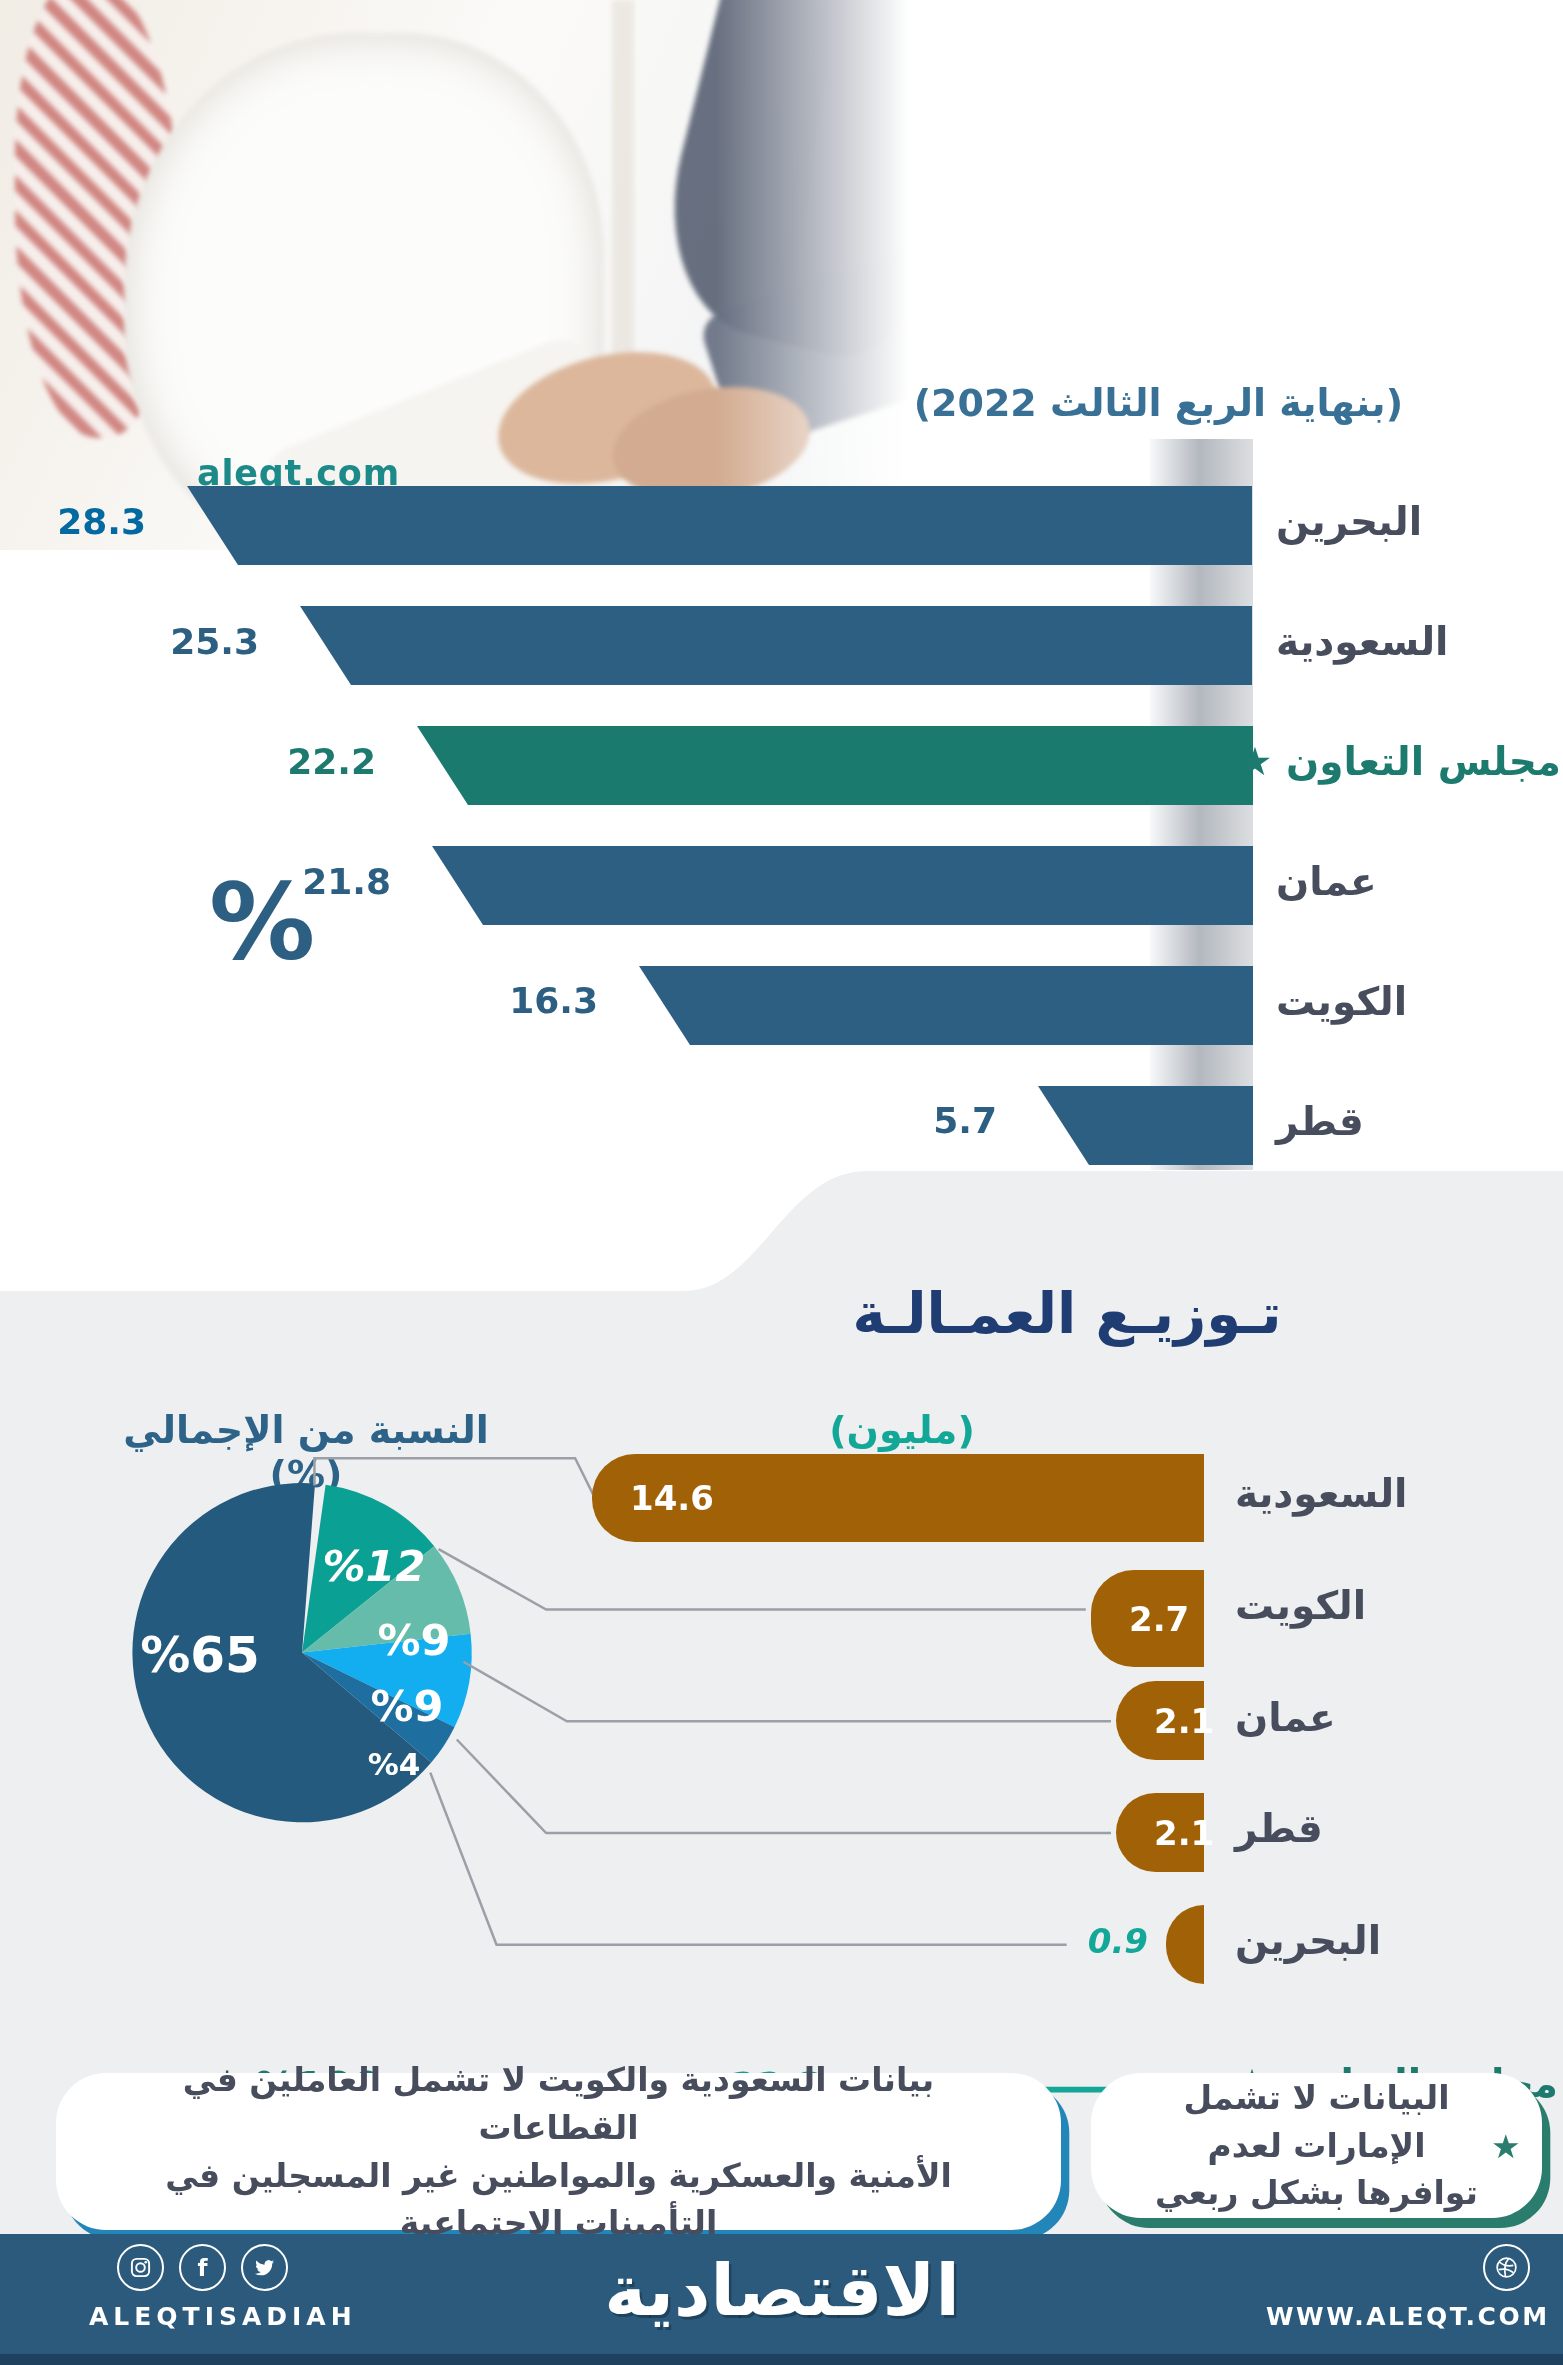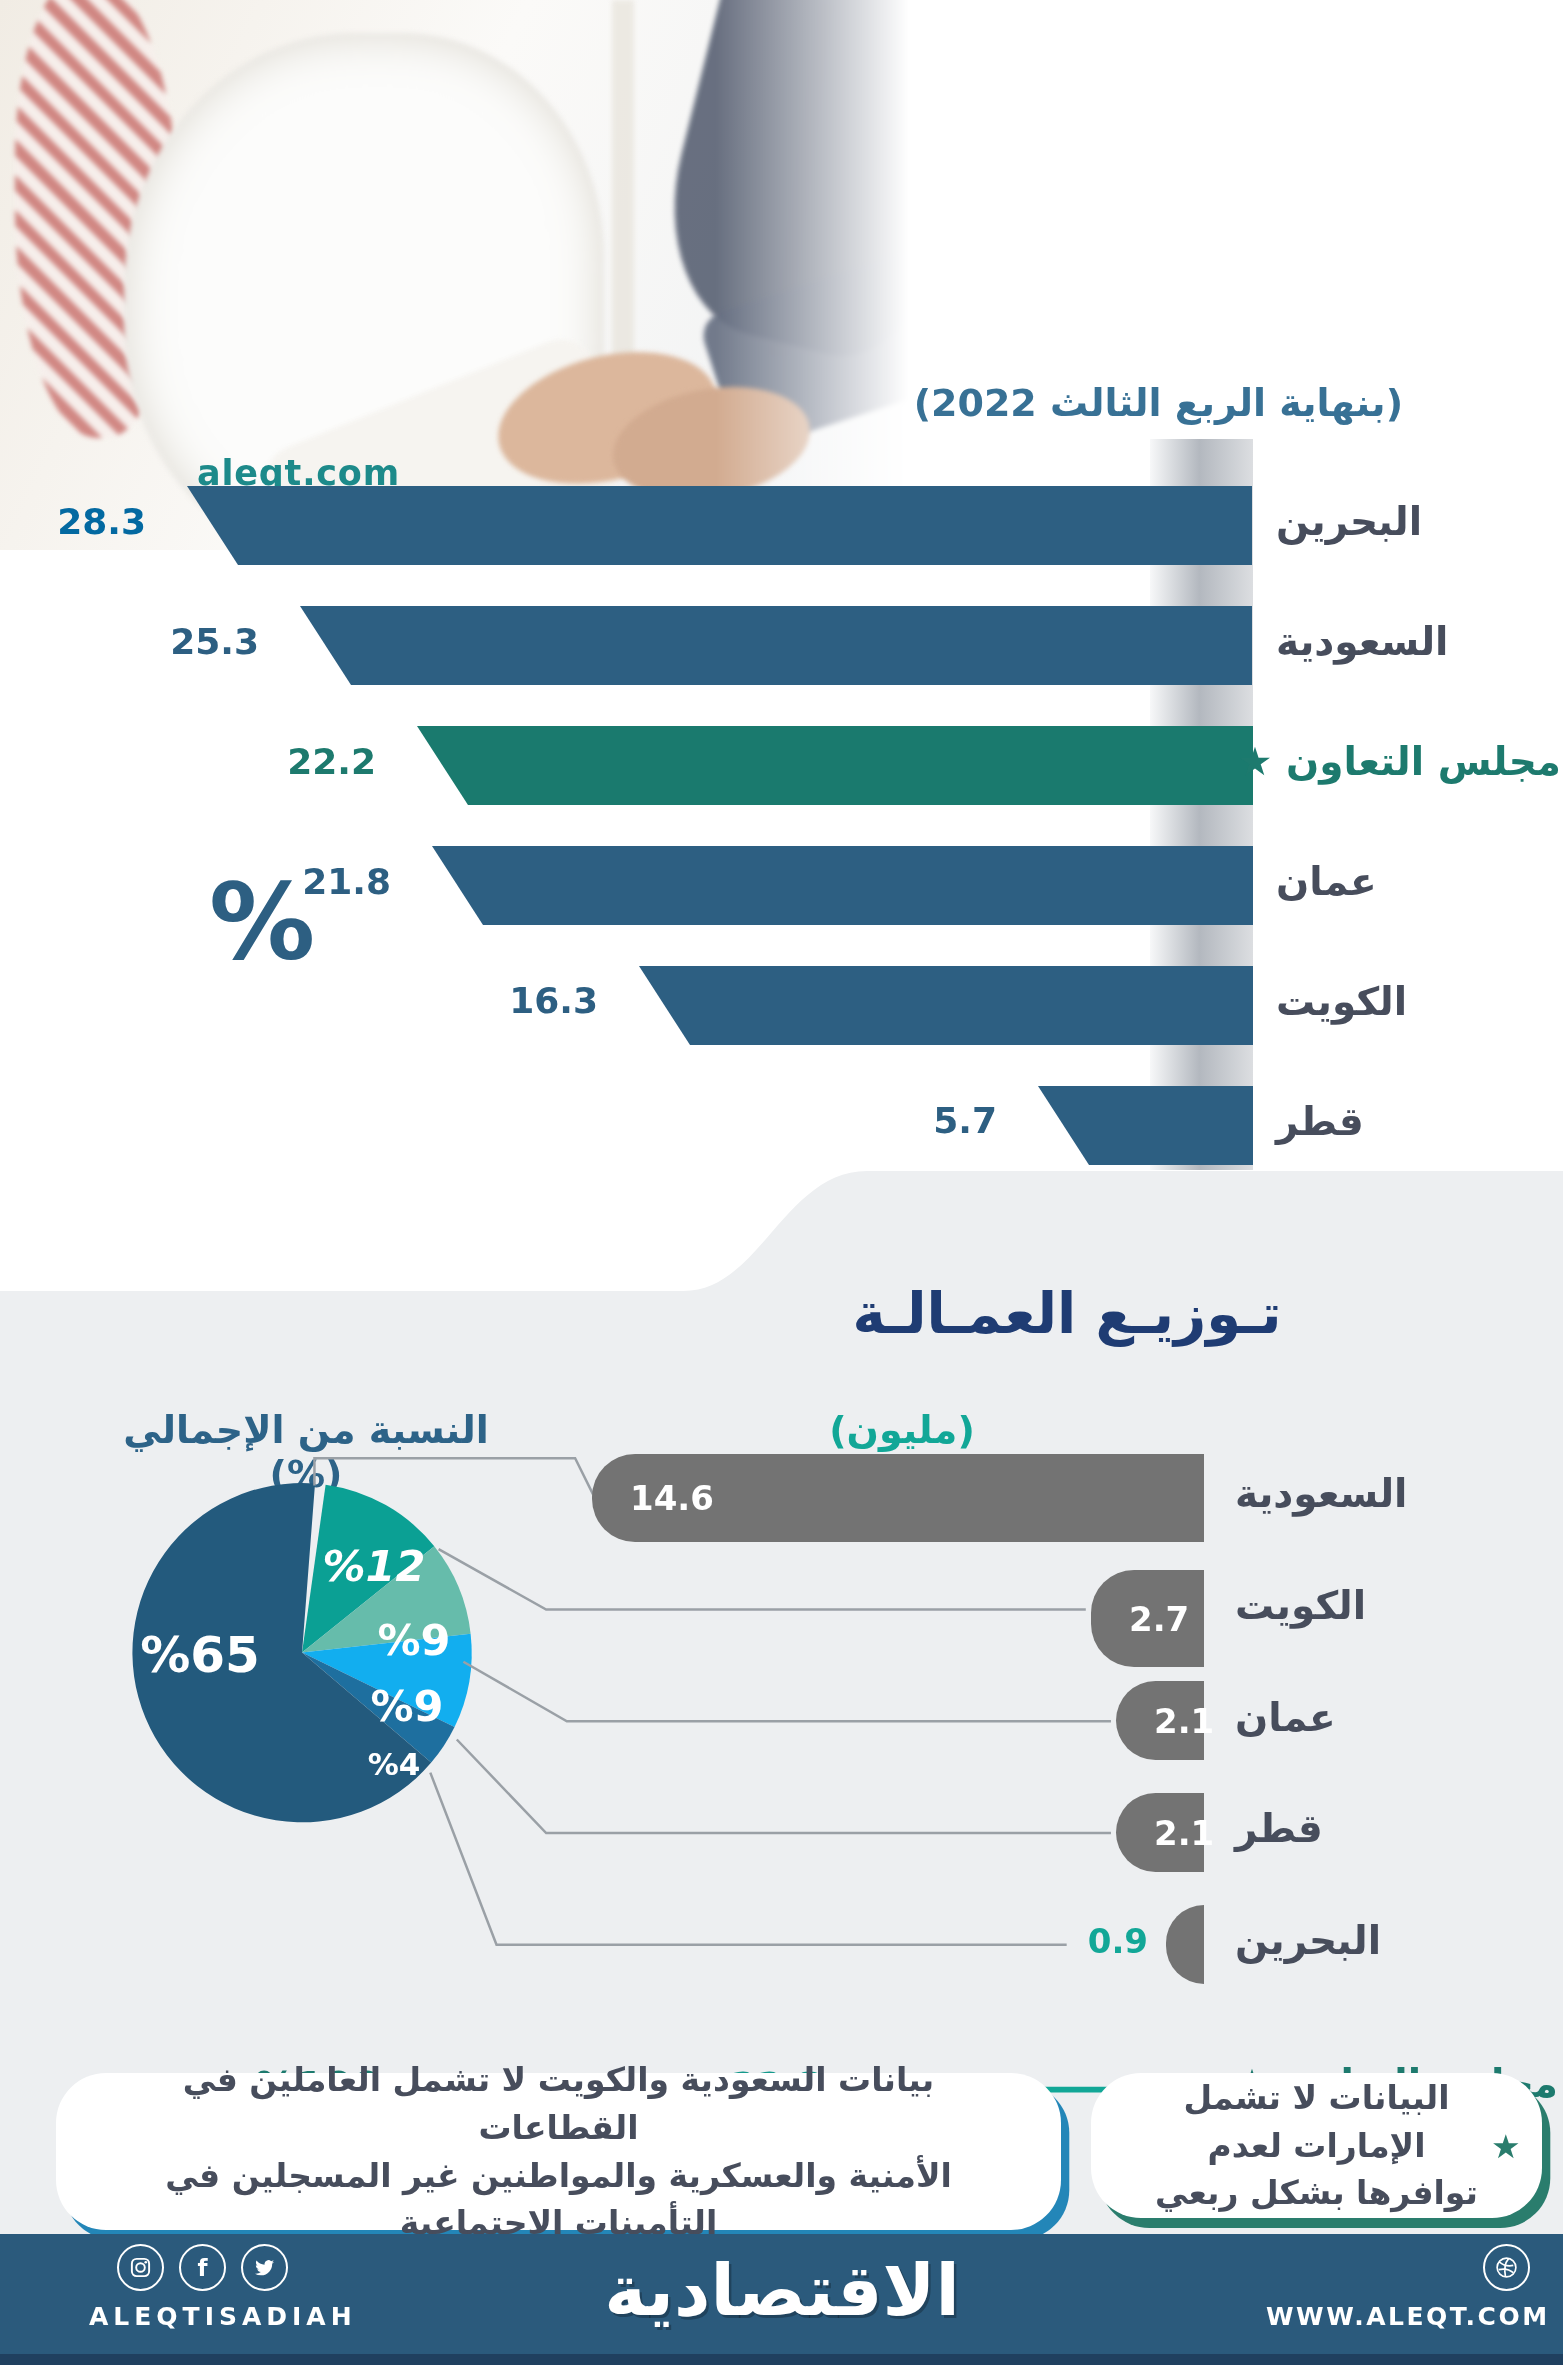--- a/index.html
+++ b/index.html
@@ -50,21 +50,21 @@
   
   .panel-svg{left:0;top:0;width:1564px;height:2366px;pointer-events:none;}
   .sec2-title{left:819px;top:1281px;width:496px;text-align:center;direction:rtl;
               color:#1f3c73;font-size:56px;font-weight:bold;letter-spacing:1.7px;}
   .unit-label{left:778px;top:1408px;width:248px;text-align:center;direction:rtl;
               color:#12a797;font-size:38px;font-weight:bold;}
   .share-label{left:99px;top:1408px;width:414px;text-align:center;direction:rtl;
                color:#2d6388;font-size:38px;font-weight:bold;}
 
   
-  .bar2{position:absolute;background:#737373;border-radius:43px 0 0 43px;}
+  .bar2{position:absolute;background:#a16207;border-radius:43px 0 0 43px;}
   .bar2 .v{position:absolute;left:38px;top:50%;transform:translateY(-50%);
            color:#ffffff;font-size:34px;font-weight:bold;}
   .val2-out{position:absolute;color:#12a797;font-size:34px;font-weight:bold;}
   .cat2{position:absolute;left:1235px;width:323px;font-size:39px;font-weight:bold;color:#474d5c;
         direction:rtl;text-align:left;white-space:nowrap;}
   .cat2.teal,.cat1.teal,.val-teal{color:#1d7a6e;}
   .total-pct{position:absolute;color:#1d7a6e;font-size:41px;font-weight:bold;}
   .total-val{position:absolute;color:#159a8c;font-size:38px;font-weight:bold;}
 
   .pie-label{position:absolute;color:#ffffff;font-weight:bold;transform:translate(-50%,-50%);white-space:nowrap;}
@@ -172,21 +172,21 @@
       <div class="cat2" style="top: 1583px;">الكويت</div>
       <div class="bar2" style="right: 360px; top: 1681px; width: 88px; height: 79px;">
         <span class="v">2.1</span>
       </div>
       <div class="cat2" style="top: 1695px;">عمان</div>
       <div class="bar2" style="right: 360px; top: 1793px; width: 88px; height: 79px;">
         <span class="v">2.1</span>
       </div>
       <div class="cat2" style="top: 1806px;">قطر</div>
       <div class="bar2" style="right: 360px; top: 1905px; width: 38px; height: 79px;"></div>
-      <div class="val2-out" style="right: 416px; top: 1921px;">0.9</div>
+      <div class="val2-out" style="right: 416px; top: 1921px; font-style: italic;">0.9</div>
       <div class="cat2" style="top: 1918px;">البحرين</div>
       <div class="total-pct" style="left: 252px; top: 2063px; width: 132px; text-align: center;">%100</div>
       <div class="total-val" style="left: 707px; top: 2064px; width: 141px; text-align: center;">22.3</div>
       <div class="cat2 teal" style="top: 2061px;">مجلس التعاون ★</div>
       <div class="pie-label" style="left: 200px; top: 1655px; font-size: 50px;">%65</div>
       <div class="pie-label" style="left: 374px; top: 1566px; font-size: 43px; font-style: italic;">%12</div>
       <div class="pie-label" style="left: 414px; top: 1640px; font-size: 43px;">%9</div>
       <div class="pie-label" style="left: 407px; top: 1706px; font-size: 43px;">%9</div>
       <div class="pie-label" style="left: 394px; top: 1764px; font-size: 31px;">%4</div>
     </div>

